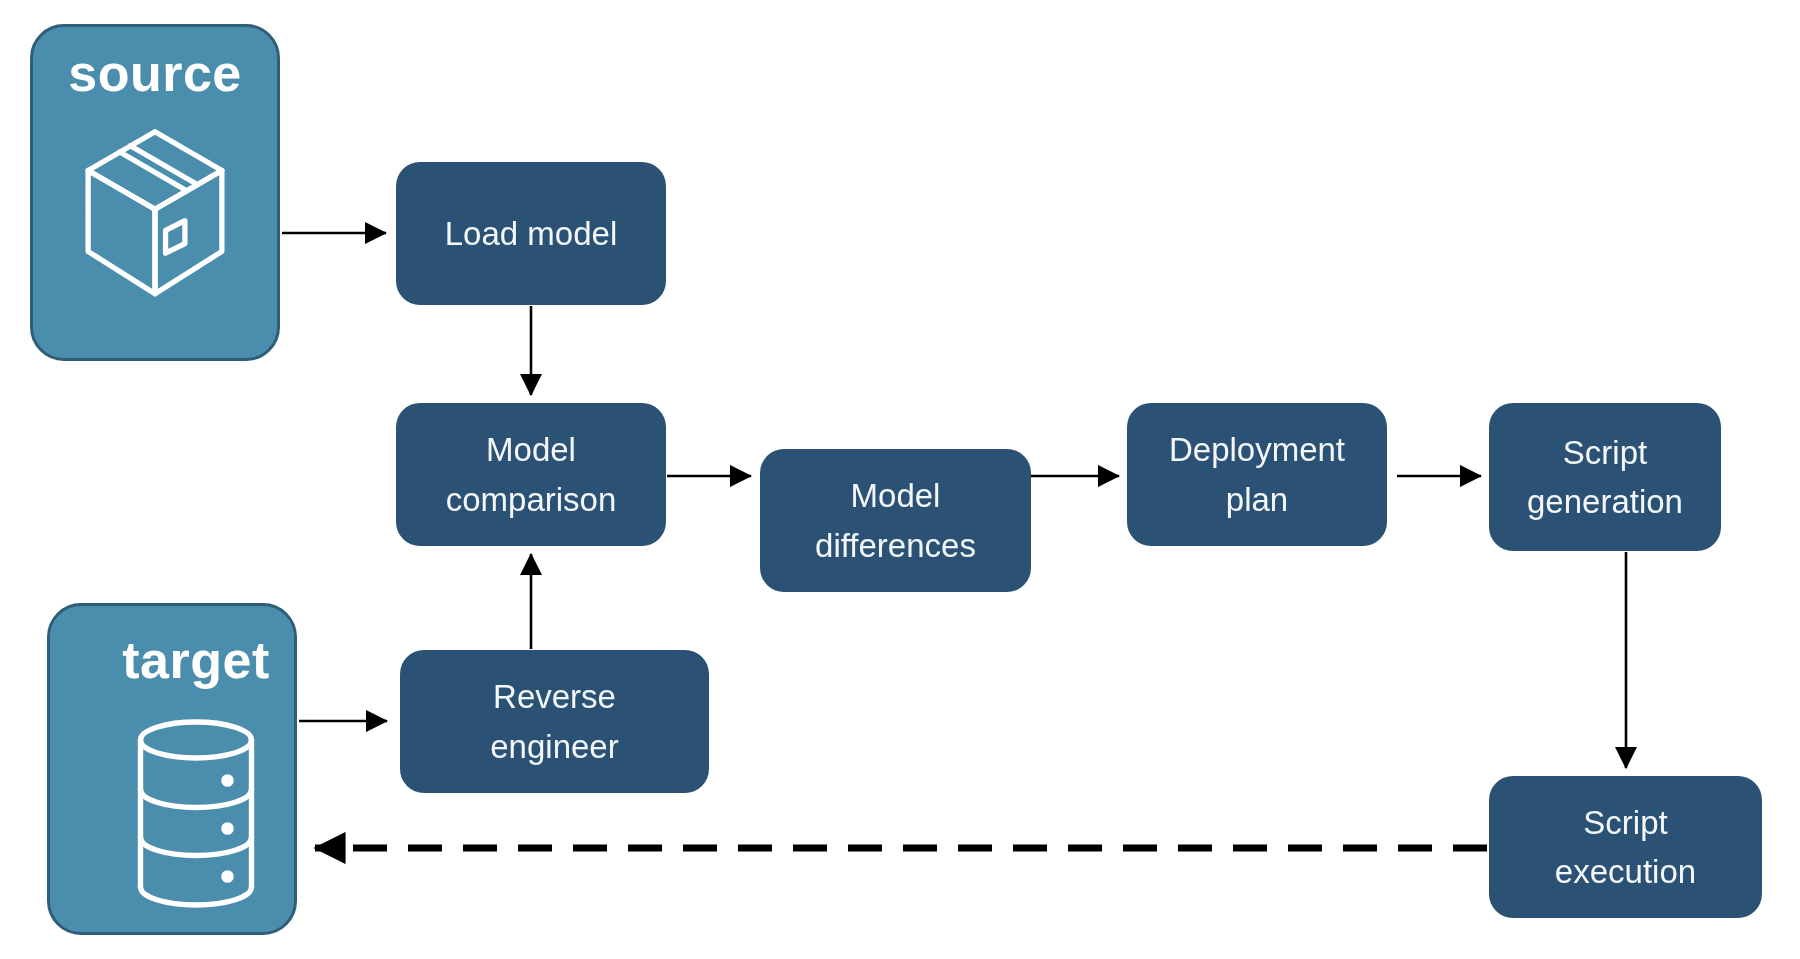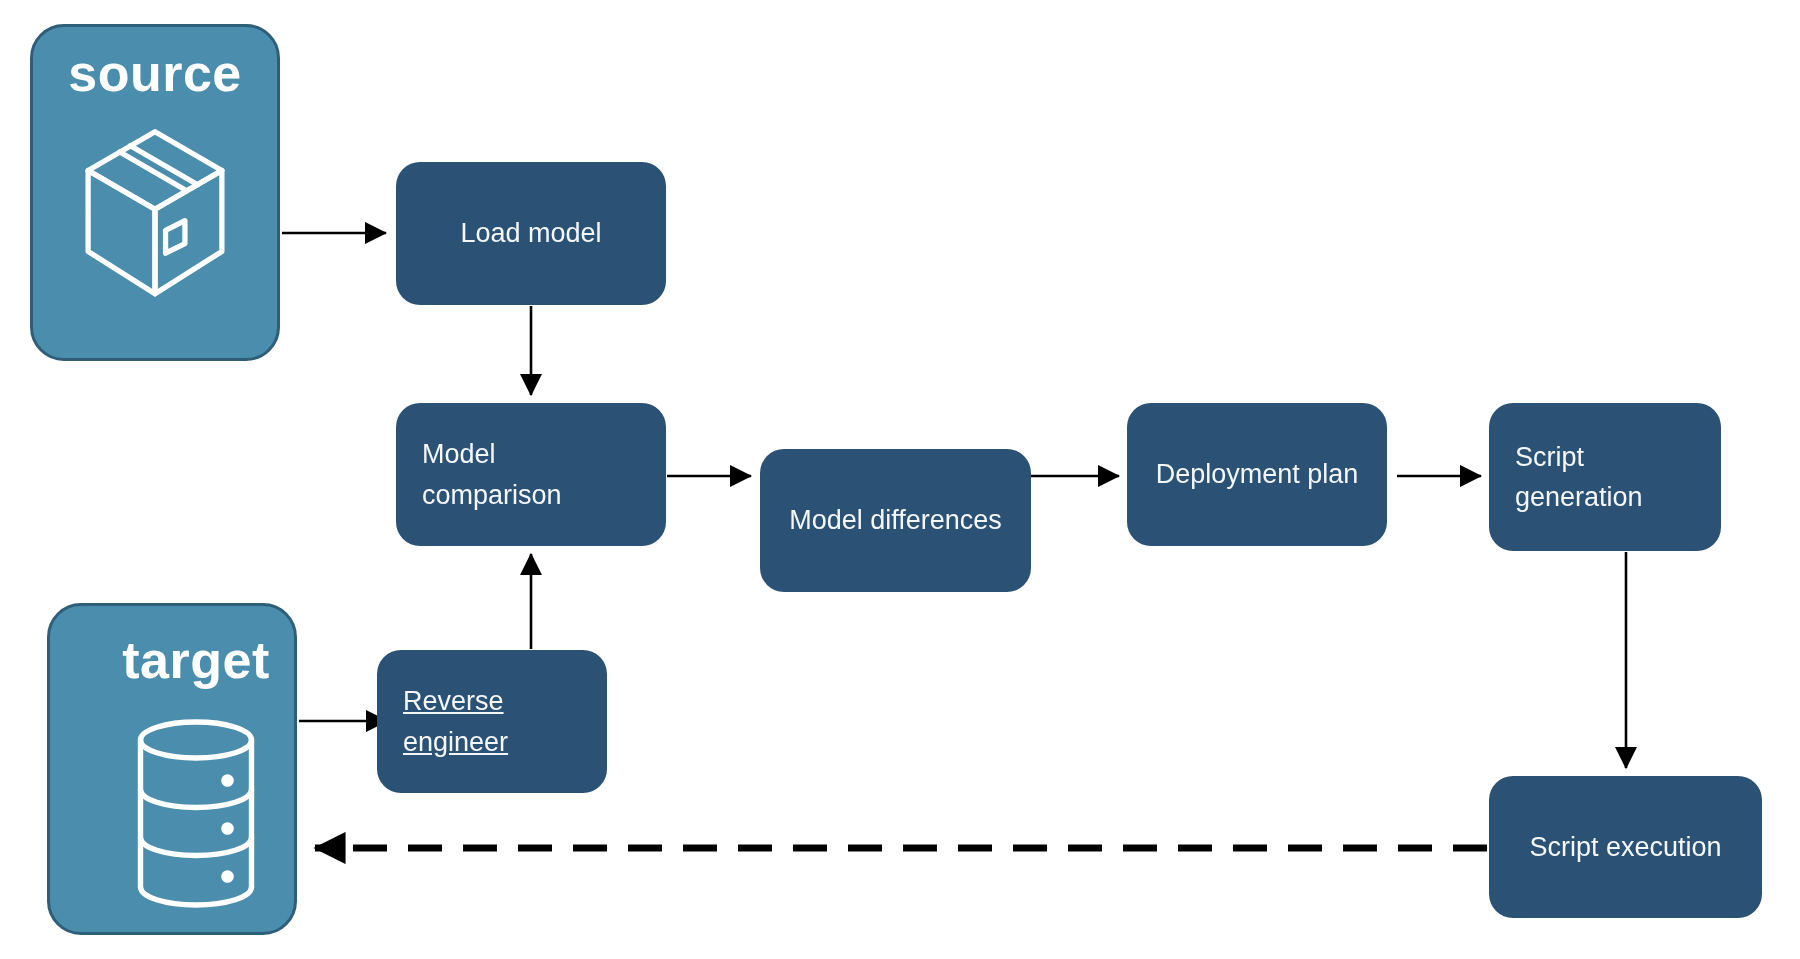--- a/index.html
+++ b/index.html
@@ -18,22 +18,22 @@
     font-family:"Liberation Sans", sans-serif;
     overflow:hidden;
   }
   .edges{position:absolute;left:0;top:0;width:1800px;height:959px;pointer-events:none;}
   .node{
     position:absolute;
     background:var(--node-fill);
     border-radius:24px;
     color:var(--text);
     display:flex;align-items:center;justify-content:center;
-    text-align:left;
-    font-size:27px;line-height:1.5;
+    text-align:center;
+    font-size:33px;line-height:1.5;
     padding:0 26px;box-sizing:border-box;
   }
   .entity{
     position:absolute;
     background:var(--container-fill);
     border:3px solid var(--container-border);
     border-radius:34px;
     color:#FFFFFF;
     display:flex;flex-direction:column;align-items:center;
     box-sizing:border-box;
@@ -111,21 +111,21 @@
   </div>
 
   <div class="node" style="left:1127px;top:403px;width:260px;height:143px;">
     <span>Deployment plan</span>
   </div>
 
   <div class="node" style="left:1489px;top:403px;width:232px;height:148px;">
     <span>Script generation</span>
   </div>
 
-  <div class="node" style="left:377px;top:650px;width:230px;height:143px;text-decoration:underline;">
+  <div class="node" style="left:400px;top:650px;width:309px;height:143px;">
     <span>Reverse engineer</span>
   </div>
 
   <div class="node" style="left:1489px;top:776px;width:273px;height:142px;">
     <span>Script execution</span>
   </div>
 
 </div>
 
 </body></html>

